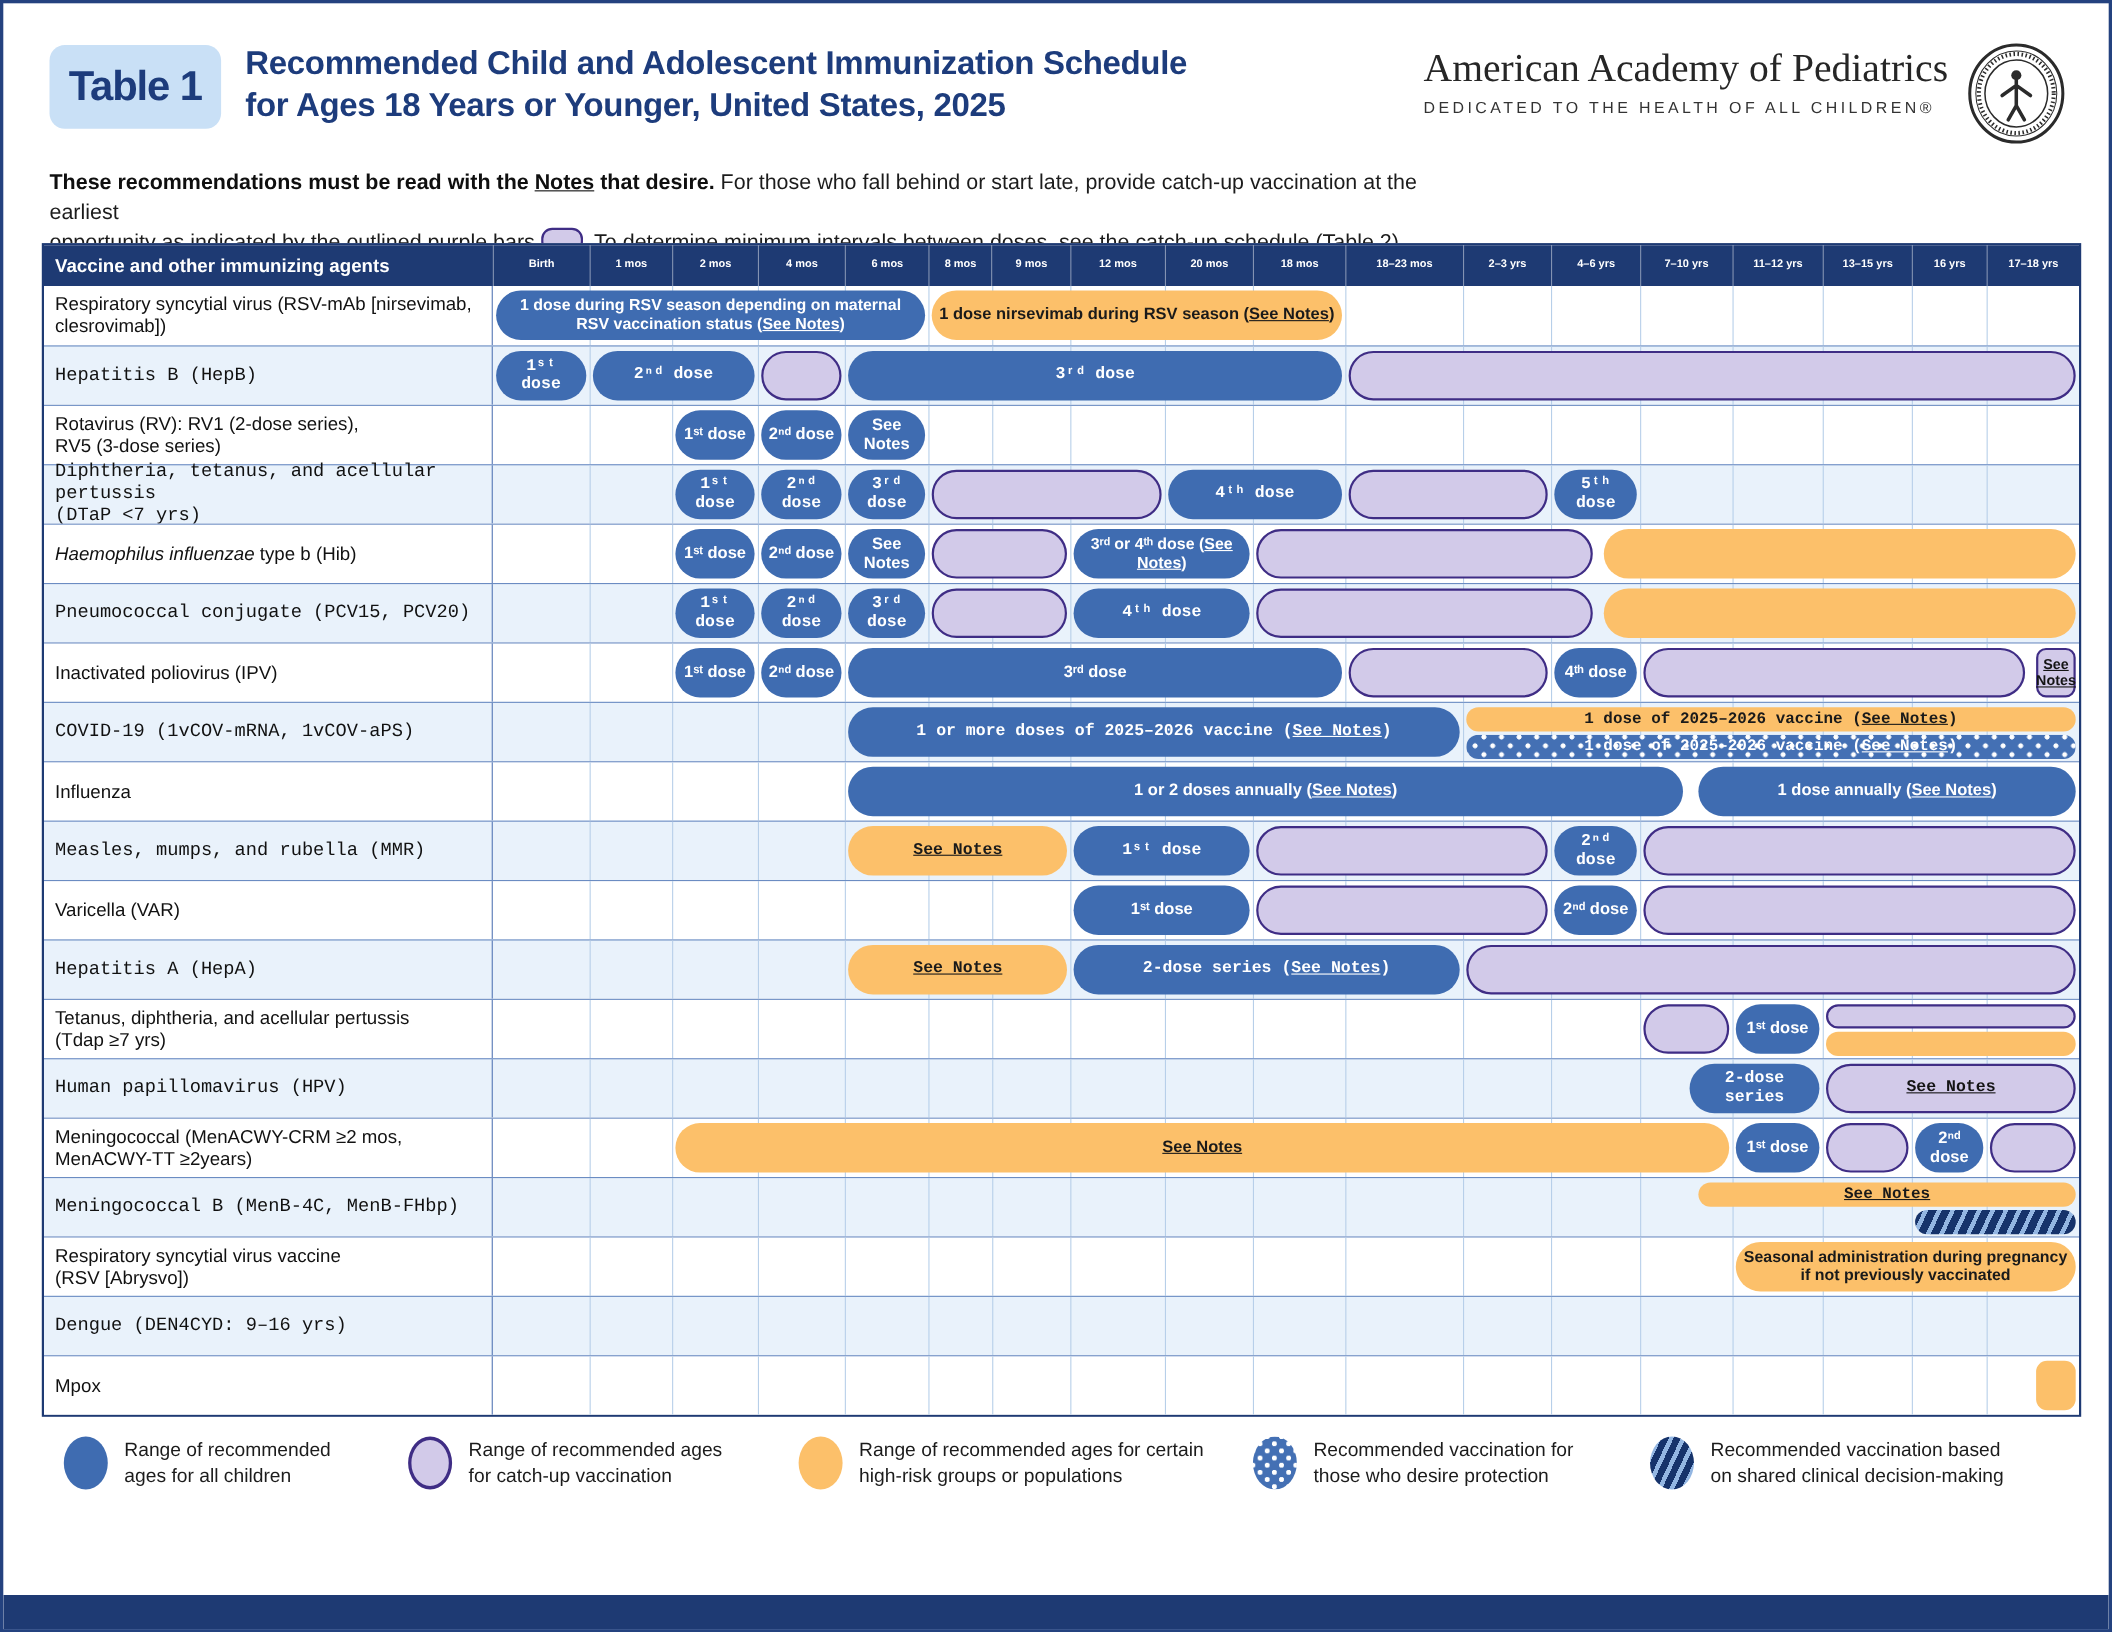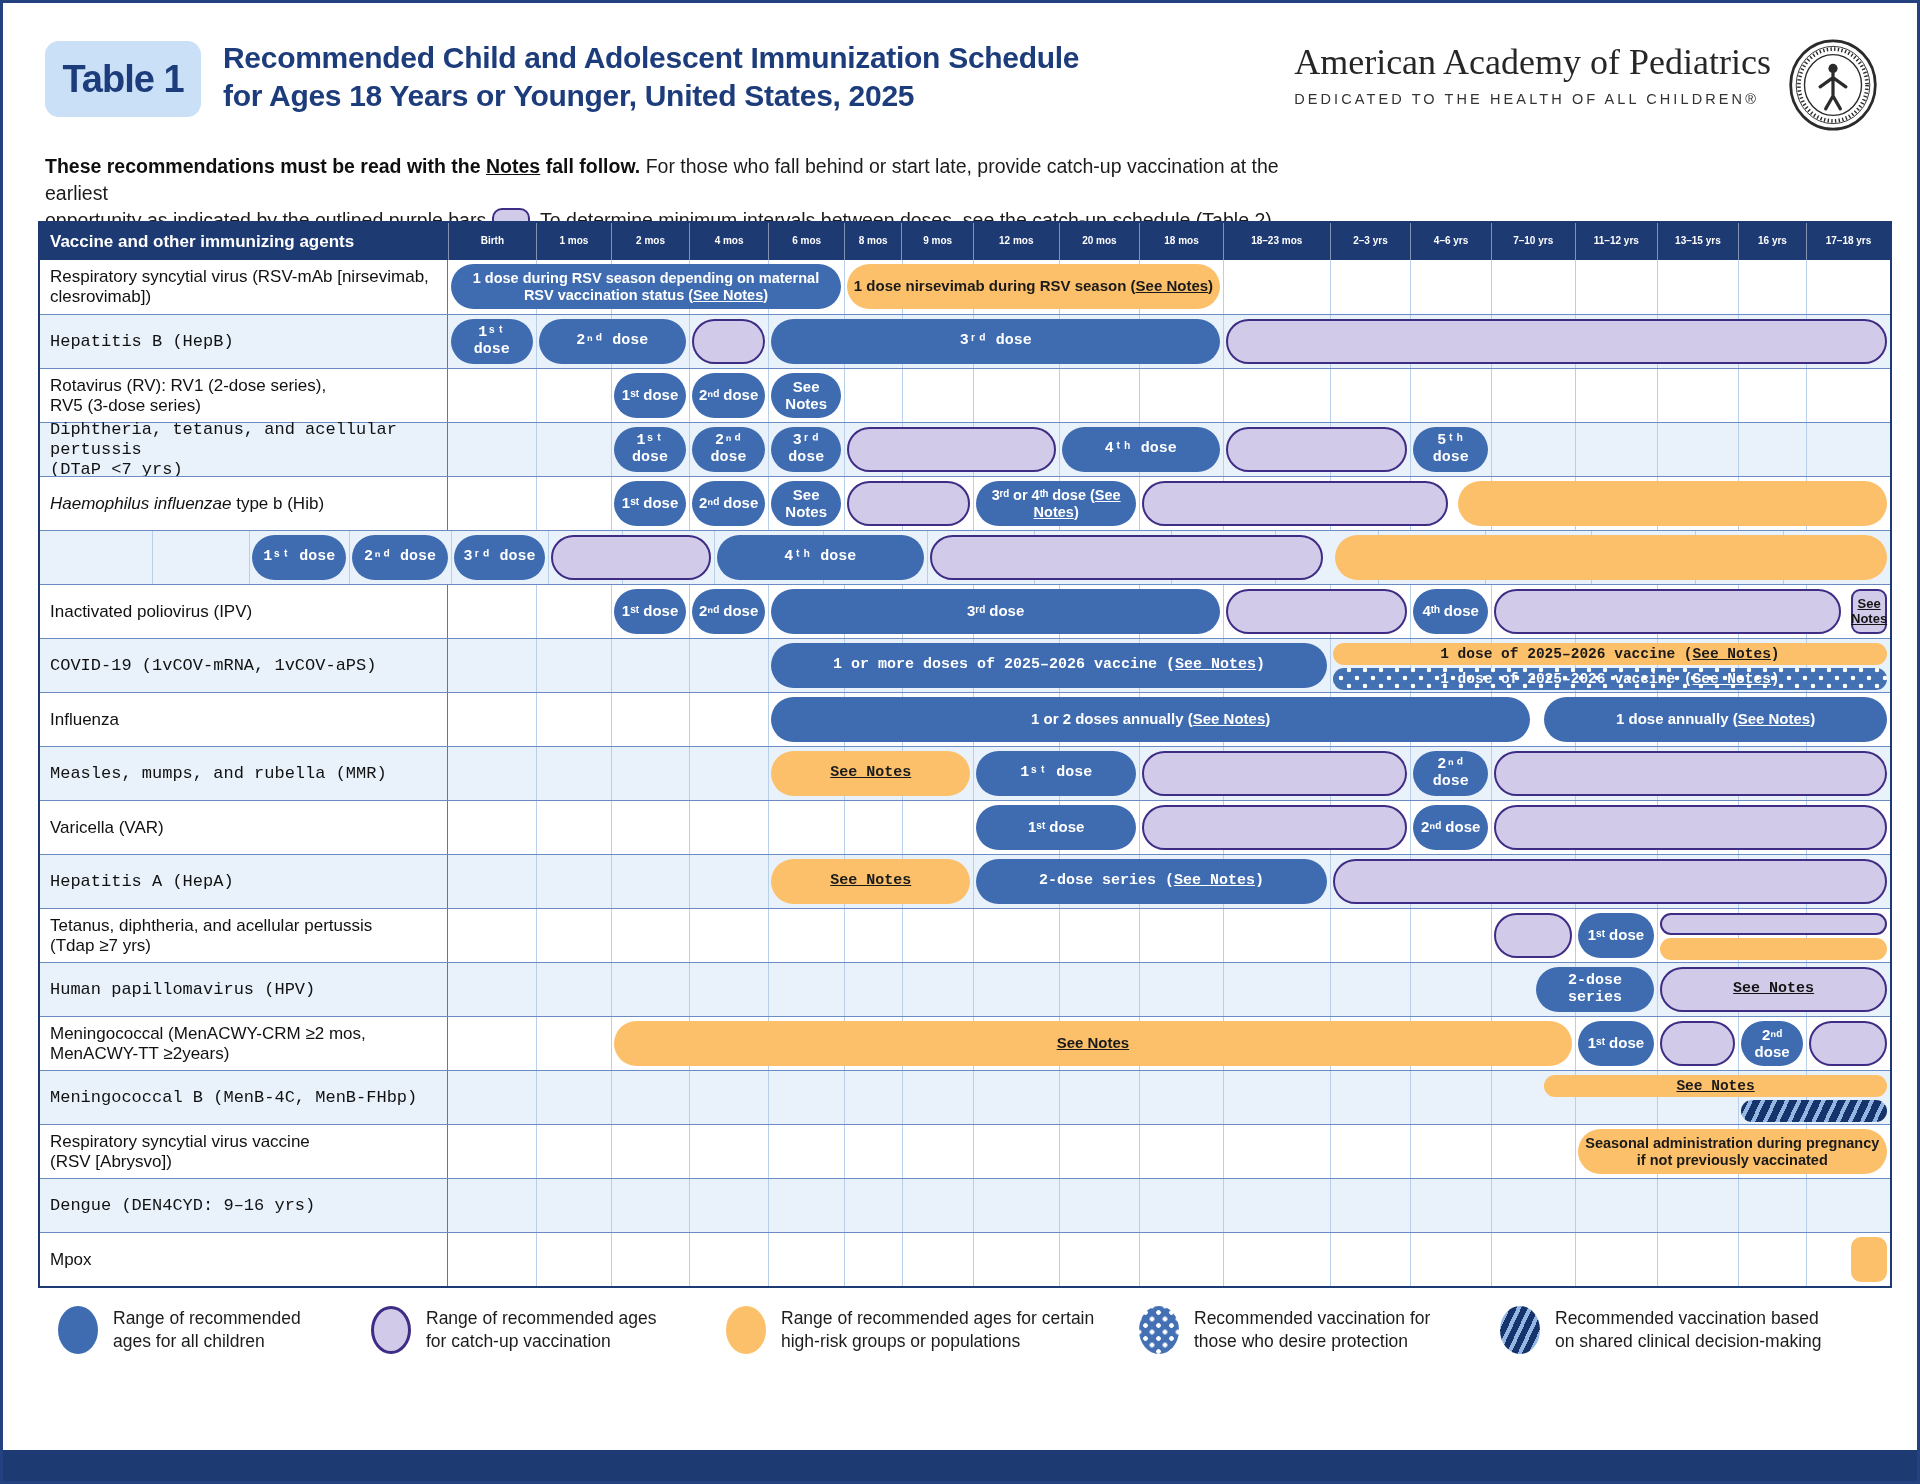--- a/index.html
+++ b/index.html
@@ -83,21 +83,21 @@
         <ellipse cx="50" cy="50" rx="40" ry="42" fill="none" stroke="#2b2b2b" stroke-width="1"></ellipse>
         <ellipse cx="50" cy="50" rx="37" ry="39" fill="none" stroke="#2b2b2b" stroke-width="4" stroke-dasharray="1.5 2.5"></ellipse>
         <ellipse cx="50" cy="50" rx="31" ry="33" fill="none" stroke="#2b2b2b" stroke-width="1.5"></ellipse>
         <circle cx="50" cy="32" r="5" fill="#2b2b2b"></circle>
         <path d="M50 37 L50 62 M50 42 L36 52 M50 42 L64 52 M50 62 L42 76 M50 62 L58 76" stroke="#2b2b2b" stroke-width="3.5" fill="none" stroke-linecap="round"></path>
       </svg>
     </div>
   </div>
 
   <div class="intro">
-    <span class="b">These recommendations must be read with the </span><span class="b u">Notes</span><span class="b"> fall follow.</span><span> For those who fall behind or start late, provide catch-up vaccination at the earliest</span><br>
+    <span class="b">These recommendations must be read with the </span><span class="b u">Notes</span><span class="b"> that desire.</span><span> For those who fall behind or start late, provide catch-up vaccination at the earliest</span><br>
     <span>opportunity as indicated by the outlined purple bars </span><span class="pill-icon"></span><span>. To determine minimum intervals between doses, see the catch-up schedule (</span><span class="u">Table 2</span><span>).</span>
   </div>
 
   <div class="sched">
     <div class="thead">
       <div class="th-label">Vaccine and other immunizing agents</div>
       <div class="th-cols" id="thcols">
           <div class="th" style="width: 6.08%;">Birth</div>
           <div class="th" style="width: 5.24%;">1 mos</div>
           <div class="th" style="width: 5.38%;">2 mos</div>
@@ -256,20 +256,21 @@
             <div class="bar blue" style="left: calc(22.22% + 3px); width: calc(5.24% - 6px);">See Notes</div>
             <div class="bar purple" style="left: calc(27.46% + 3px); width: calc(8.95% - 6px);"></div>
             <div class="bar blue small2" style="left: calc(36.41% + 3px); width: calc(11.53% - 6px);">
               <span>3ʳᵈ or 4ᵗʰ dose (<u>See Notes</u>)</span>
             </div>
             <div class="bar purple" style="left: calc(47.94% + 3px); width: calc(21.595% - 6px);"></div>
             <div class="bar orange" style="left: calc(69.8145% + 3px); width: calc(30.1855% - 6px);"></div>
           </div>
         </div>
         <div class="row alt">
+          <div class="vlabel">Pneumococcal conjugate (PCV15, PCV20)</div>
           <div class="tl">
             <div class="gl" style="left: 6.08%;"></div>
             <div class="gl" style="left: 11.32%;"></div>
             <div class="gl" style="left: 16.7%;"></div>
             <div class="gl" style="left: 22.22%;"></div>
             <div class="gl" style="left: 27.46%;"></div>
             <div class="gl" style="left: 31.45%;"></div>
             <div class="gl" style="left: 36.41%;"></div>
             <div class="gl" style="left: 42.35%;"></div>
             <div class="gl" style="left: 47.94%;"></div>

